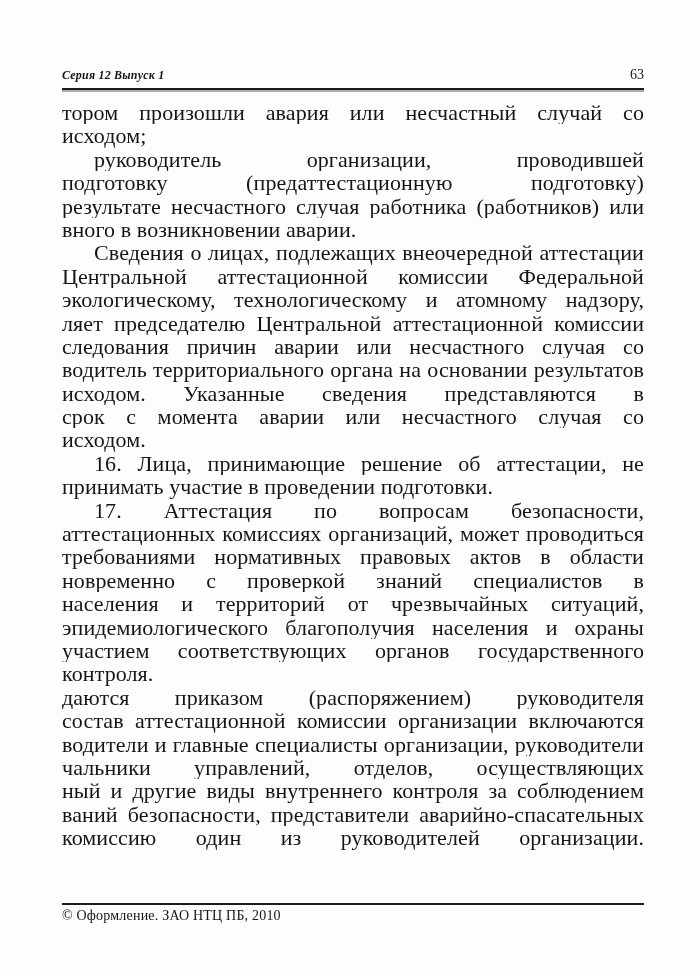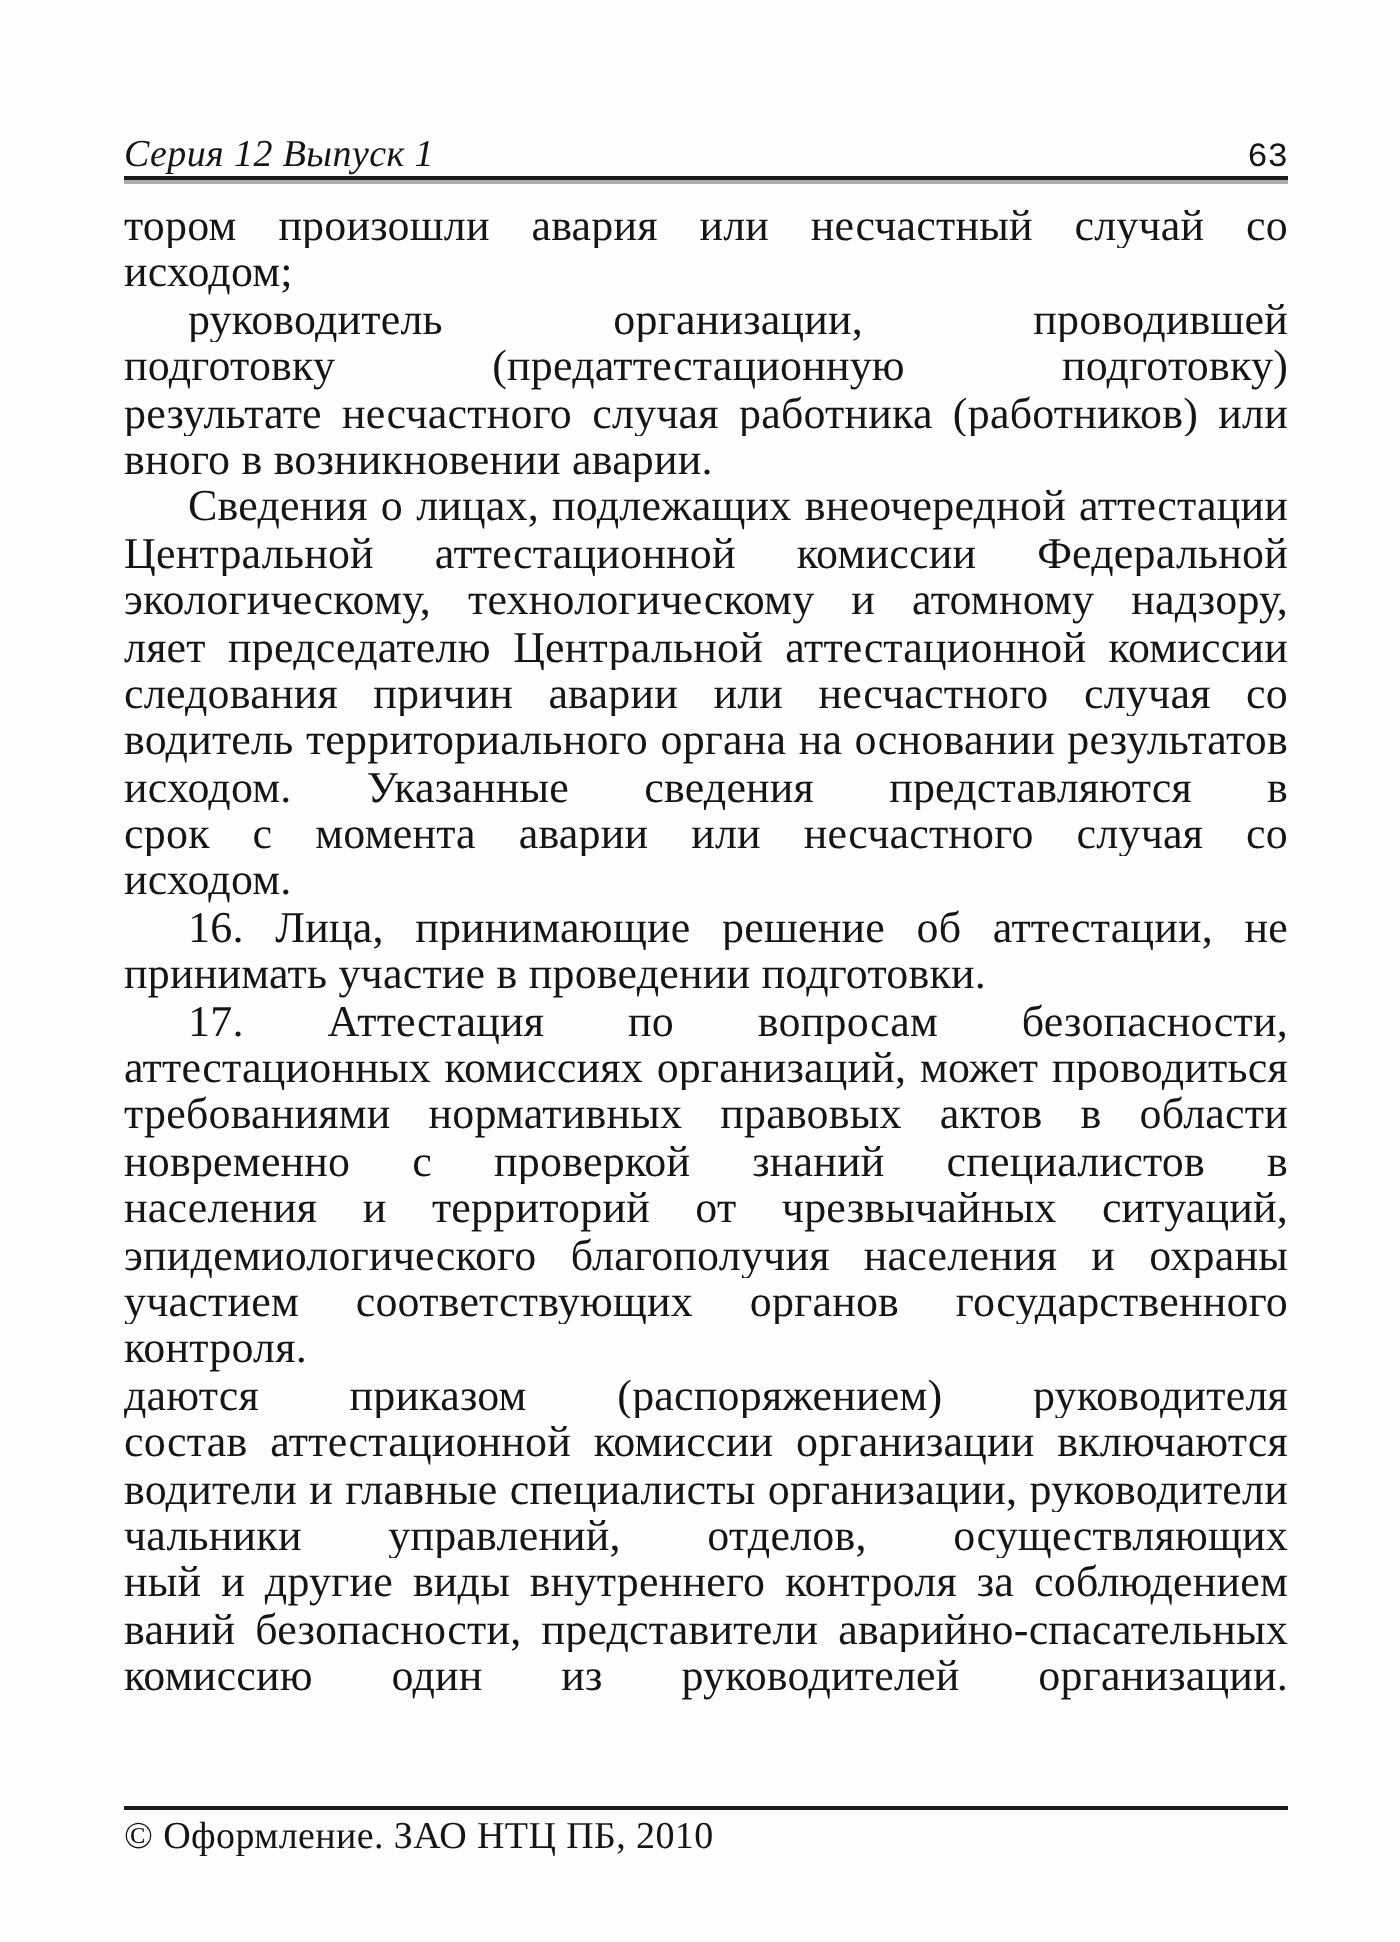--- a/index.html
+++ b/index.html
@@ -26,26 +26,26 @@
     left: 62px;
     right: 56px;
     top: 67px;
     height: 22px;
     display: flex;
     justify-content: space-between;
     align-items: baseline;
   }
   .series {
     font-style: italic;
-    font-size: 19px;
+    font-size: 12px;
     letter-spacing: 0.2px;
+    font-weight: bold;
   }
   .pagenum {
-    font-size: 17px;
-    font-family: Liberation Mono, monospace;
+    font-size: 14px;
   }
   .header-rule {
     position: absolute;
     left: 62px;
     right: 56px;
     top: 88px;
     height: 2px;
     background: #1b1b1b;
     box-shadow: 0 2px 0 rgba(20, 20, 20, 0.35);
   }
@@ -79,21 +79,21 @@
     right: 56px;
     top: 903px;
     height: 2px;
     background: #1b1b1b;
   }
   .footer {
     position: absolute;
     left: 62px;
     right: 56px;
     top: 908px;
-    font-size: 19px;
+    font-size: 14px;
     letter-spacing: 0.2px;
   }
 </style>
 </head>
 <body>
 
 <div class="page">
 
   <div class="header">
     <span class="series">Серия 12 Выпуск 1</span>

